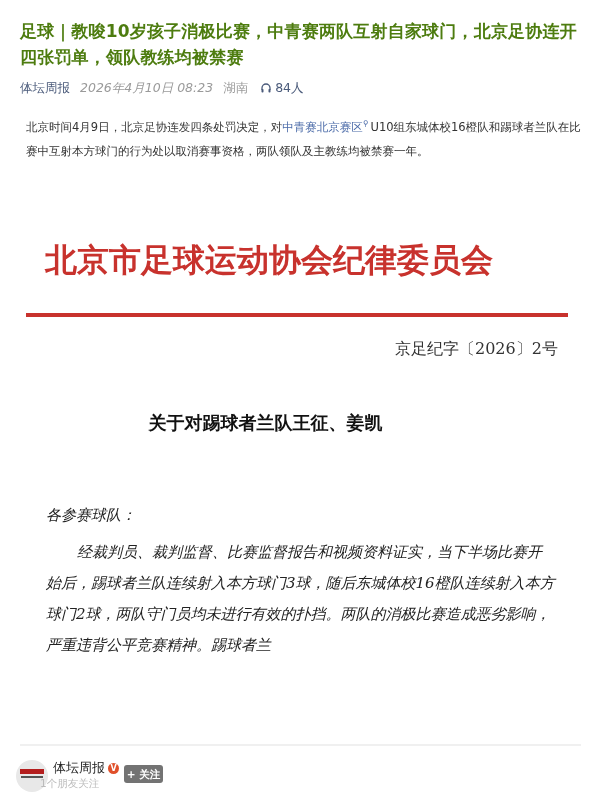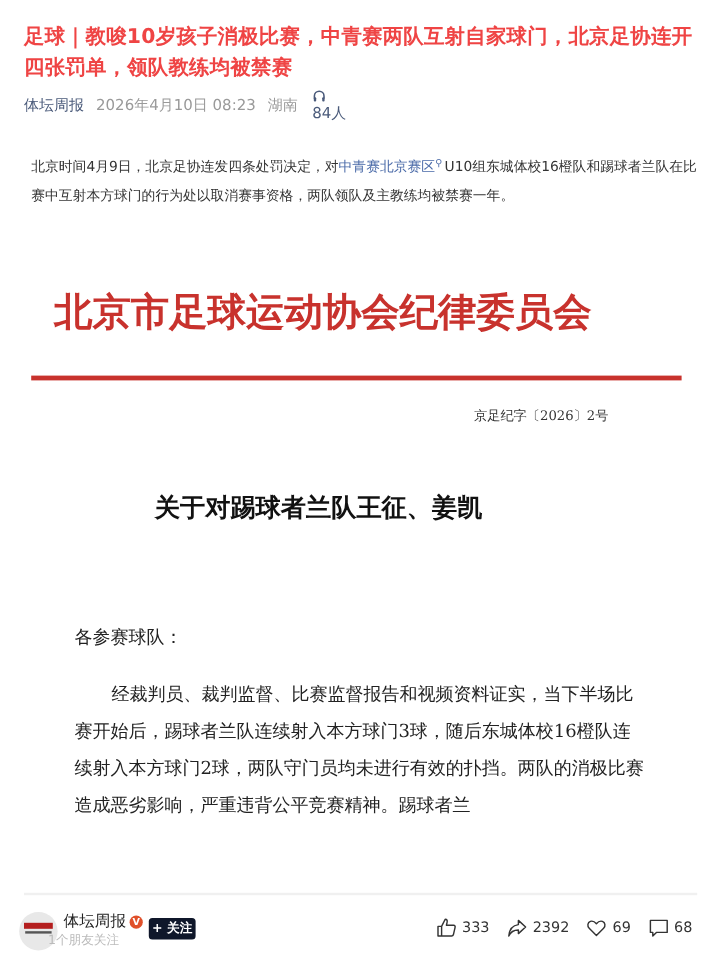--- a/index.html
+++ b/index.html
@@ -1,66 +1,66 @@
 <!DOCTYPE html>
 <html><head>
 <meta charset="utf-8">
 <style>
   * { box-sizing: border-box; margin: 0; padding: 0; }
   html, body { width: 601px; height: 800px; background: #ffffff; overflow: hidden; }
   body { font-family: "DejaVu Sans", "Liberation Sans", sans-serif; color: #222; position: relative; }
 
   .headline {
     position: absolute; left: 20px; top: 18px; width: 560px;
-    font-size: 17px; font-weight: bold; line-height: 26px; color: #ef4444;
+    font-size: 17px; font-weight: bold; line-height: 26px; color: #4d7c0f;
     letter-spacing: 0.2px;
   }
   .meta {
     position: absolute; left: 20px; top: 78px; height: 20px;
     display: flex; align-items: center; font-size: 12.5px; color: #9a9a9a;
   }
   .meta .source { color: #4a5a7a; margin-right: 10px; }
-  .meta .date { margin-right: 10px; }
+  .meta .date { margin-right: 10px; font-style: italic; }
   .meta .loc { margin-right: 12px; }
-  .meta .listen { display: flex; align-items: flex-start; color: #4a5a7a; flex-direction: column; }
+  .meta .listen { display: flex; align-items: center; color: #4a5a7a; }
   .meta .listen svg { margin-right: 3px; }
 
   .intro {
-    position: absolute; left: 26px; top: 124px; width: 555px;
+    position: absolute; left: 26px; top: 112px; width: 555px;
     font-size: 11.5px; line-height: 24px; color: #333;
   }
   .intro .link { color: #4a6aa8; }
   .intro .sup { font-size: 8px; color: #4a6aa8; vertical-align: super; margin-right: 2px; }
 
   .doc {
     position: absolute; left: 0; top: 195px; width: 601px; height: 550px; background: #fff;
   }
   .doc-title {
     position: absolute; left: 45px; top: 44px; width: 510px;
     font-family: "DejaVu Serif", "Liberation Serif", serif;
     font-size: 32px; font-weight: bold; color: #c8322d; letter-spacing: 0px; text-align: left;
     white-space: nowrap;
   }
   .doc-rule {
     position: absolute; left: 26px; top: 118px; width: 542px; height: 4px; background: #c8322d;
   }
   .doc-number {
     position: absolute; left: 395px; top: 144px;
-    font-family: "DejaVu Serif", "Liberation Serif", serif; font-size: 11px; color: #333;
+    font-family: "DejaVu Serif", "Liberation Serif", serif; font-size: 16px; color: #333;
   }
   .decision-title {
     position: absolute; left: 0; top: 212px; width: 531px; text-align: center;
-    font-family: "DejaVu Serif", "Liberation Serif", serif; font-size: 21px; font-weight: bold;
+    font-family: "DejaVu Serif", "Liberation Serif", serif; font-size: 18px; font-weight: bold;
     line-height: 32px; color: #111;
   }
   .doc-body {
     position: absolute; left: 46px; top: 305px; width: 510px;
     font-family: "DejaVu Serif", "Liberation Serif", serif; font-size: 15px; line-height: 31px; color: #222;
   }
-  .doc-body p { margin: 16px; }
+  .doc-body p { margin: 0; font-style: italic; }
   .doc-body p.indent { text-indent: 31px; }
   .doc-body p.gap { margin-top: 6px; }
 
   .fade {
     position: absolute; left: 20px; top: 744px; width: 561px; height: 2px; background: #f0f0f0;
   }
 
   .footer {
     position: absolute; left: 0; top: 752px; width: 601px; height: 44px; background: #fff;
   }
@@ -73,21 +73,21 @@
   .author-name {
     position: absolute; left: 53px; top: 7px; font-size: 13px; color: #222; display: flex; align-items: center;
   }
   .vbadge {
     display: inline-block; width: 11px; height: 11px; border-radius: 50%; background: #e0502a;
     color: #fff; font-size: 8px; line-height: 11px; text-align: center; margin-left: 3px; font-weight: bold;
   }
   .author-sub { position: absolute; left: 40px; top: 25px; font-size: 10.5px; color: #bbb; }
   .follow-btn {
     position: absolute; left: 124px; top: 13px; width: 39px; height: 18px; border-radius: 3px;
-    background: #0f172a; color: #fff; font-size: 10.5px; line-height: 18px; text-align: center; font-weight: bold;
+    background: #737373; color: #fff; font-size: 10.5px; line-height: 18px; text-align: center; font-weight: bold;
   }
   .actions {
     position: absolute; right: 24px; top: 12px; display: flex; align-items: center; font-size: 12px; color: #333;
   }
   .action { display: flex; align-items: center; margin-left: 14px; }
   .action svg { margin-right: 4px; }
 </style>
 </head>
 <body>
 
@@ -131,39 +131,13 @@
     <div class="band"></div>
     <div class="band2"></div>
   </div>
   <div class="author-name">
     <span>体坛周报</span>
     <span class="vbadge">V</span>
   </div>
   <div class="author-sub">1个朋友关注</div>
   <div class="follow-btn">+ 关注</div>
 
-  <div class="actions">
-    <div class="action">
-      <svg width="18" height="18" viewBox="0 0 18 18">
-        <path d="M2 8 H5 V16 H2 Z M5 8 L8 2 C9.5 2 10 3 9.5 5 L9 7 H15 C16 7 16.5 8 16.2 9 L14.8 15 C14.6 15.7 14 16 13.3 16 H5" fill="none" stroke="#333" stroke-width="1.2" stroke-linejoin="round"></path>
-      </svg>
-      <span>333</span>
-    </div>
-    <div class="action">
-      <svg width="18" height="18" viewBox="0 0 18 18">
-        <path d="M10 3 L16 8.5 L10 14 V11 C6 11 3.5 12.5 2 16 C2.5 10.5 5.5 7 10 6.5 Z" fill="none" stroke="#333" stroke-width="1.2" stroke-linejoin="round"></path>
-      </svg>
-      <span>2392</span>
-    </div>
-    <div class="action">
-      <svg width="18" height="18" viewBox="0 0 18 18">
-        <path d="M9 15.5 L3 9.5 C1.2 7.7 1.6 4.6 4 3.8 C5.8 3.2 7.5 4 9 5.8 C10.5 4 12.2 3.2 14 3.8 C16.4 4.6 16.8 7.7 15 9.5 Z" fill="none" stroke="#333" stroke-width="1.2" stroke-linejoin="round"></path>
-      </svg>
-      <span>69</span>
-    </div>
-    <div class="action">
-      <svg width="18" height="18" viewBox="0 0 18 18">
-        <path d="M2 3 H16 V13 H7 L4 16 V13 H2 Z" fill="none" stroke="#333" stroke-width="1.2" stroke-linejoin="round"></path>
-      </svg>
-      <span>68</span>
-    </div>
-  </div>
 </div>
 
 </body></html>

